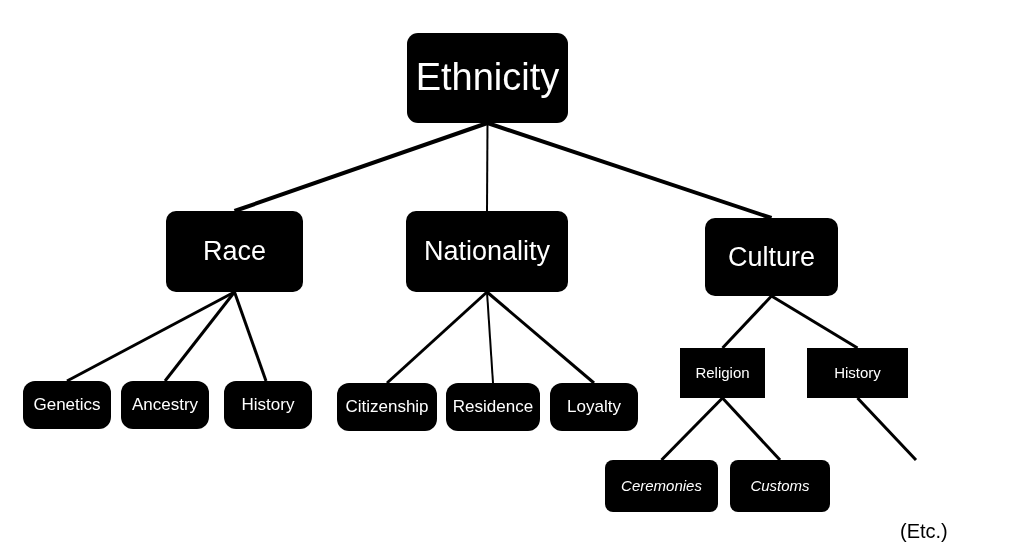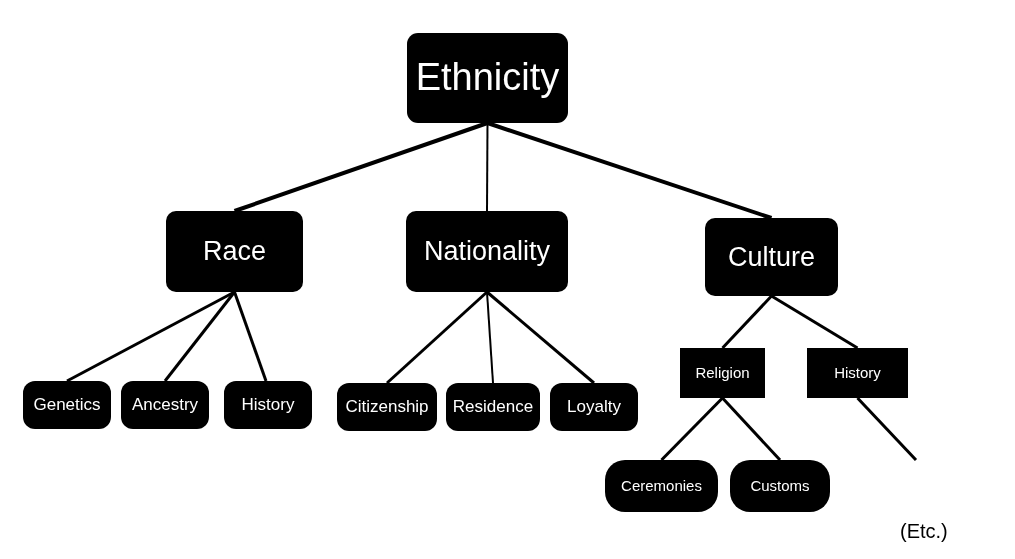--- a/index.html
+++ b/index.html
@@ -36,21 +36,21 @@
     text-align: center;
     box-sizing: border-box;
     line-height: 1.05;
     white-space: nowrap;
     z-index: 2;
   }
   .node.level-0 { font-size: 38px; border-radius: 11px; }
   .node.level-1 { font-size: 27px; border-radius: 10px; }
   .node.level-2 { font-size: 17px; border-radius: 12px; }
   .node.level-3 { font-size: 15px; border-radius: 0; }
-  .node.level-4 { font-size: 15px; border-radius: 20px; }
+  .node.level-4 { font-size: 15px; border-radius: 8px; font-style: italic; }
   .etc-label {
     position: absolute;
     color: #000000;
     font-size: 20px;
     white-space: nowrap;
     z-index: 2;
   }
 </style>
 </head>
 <body>

